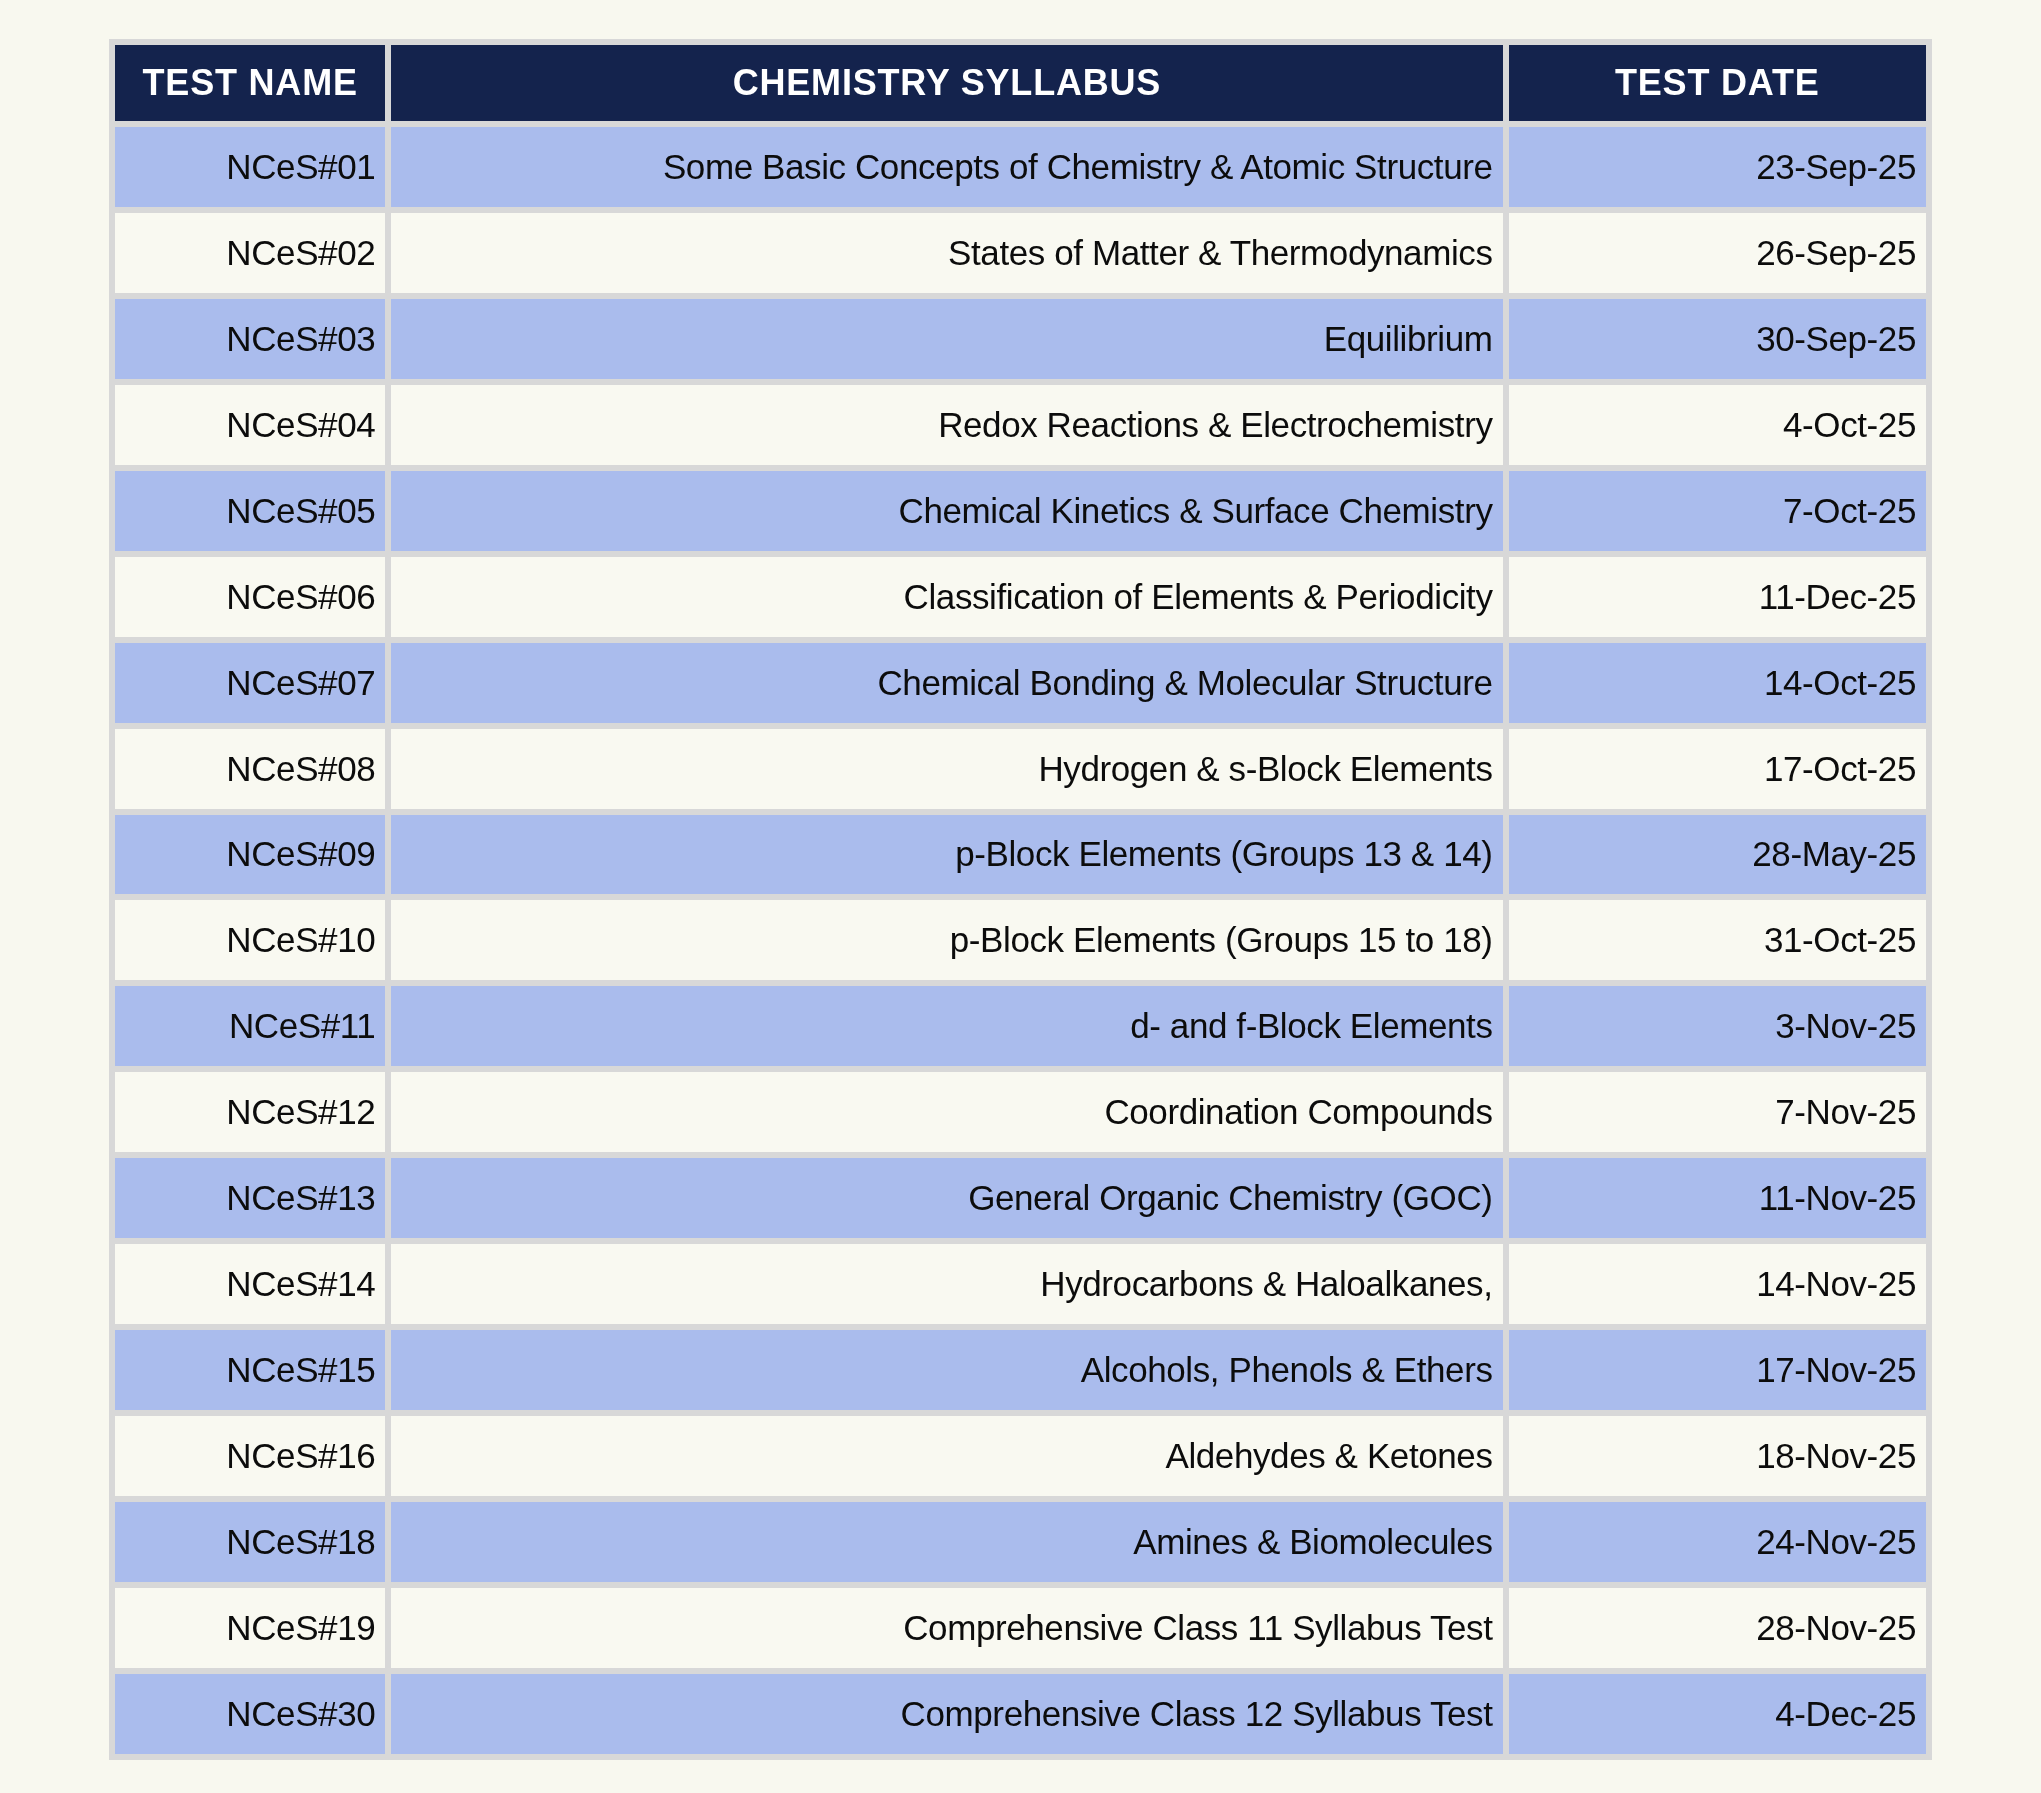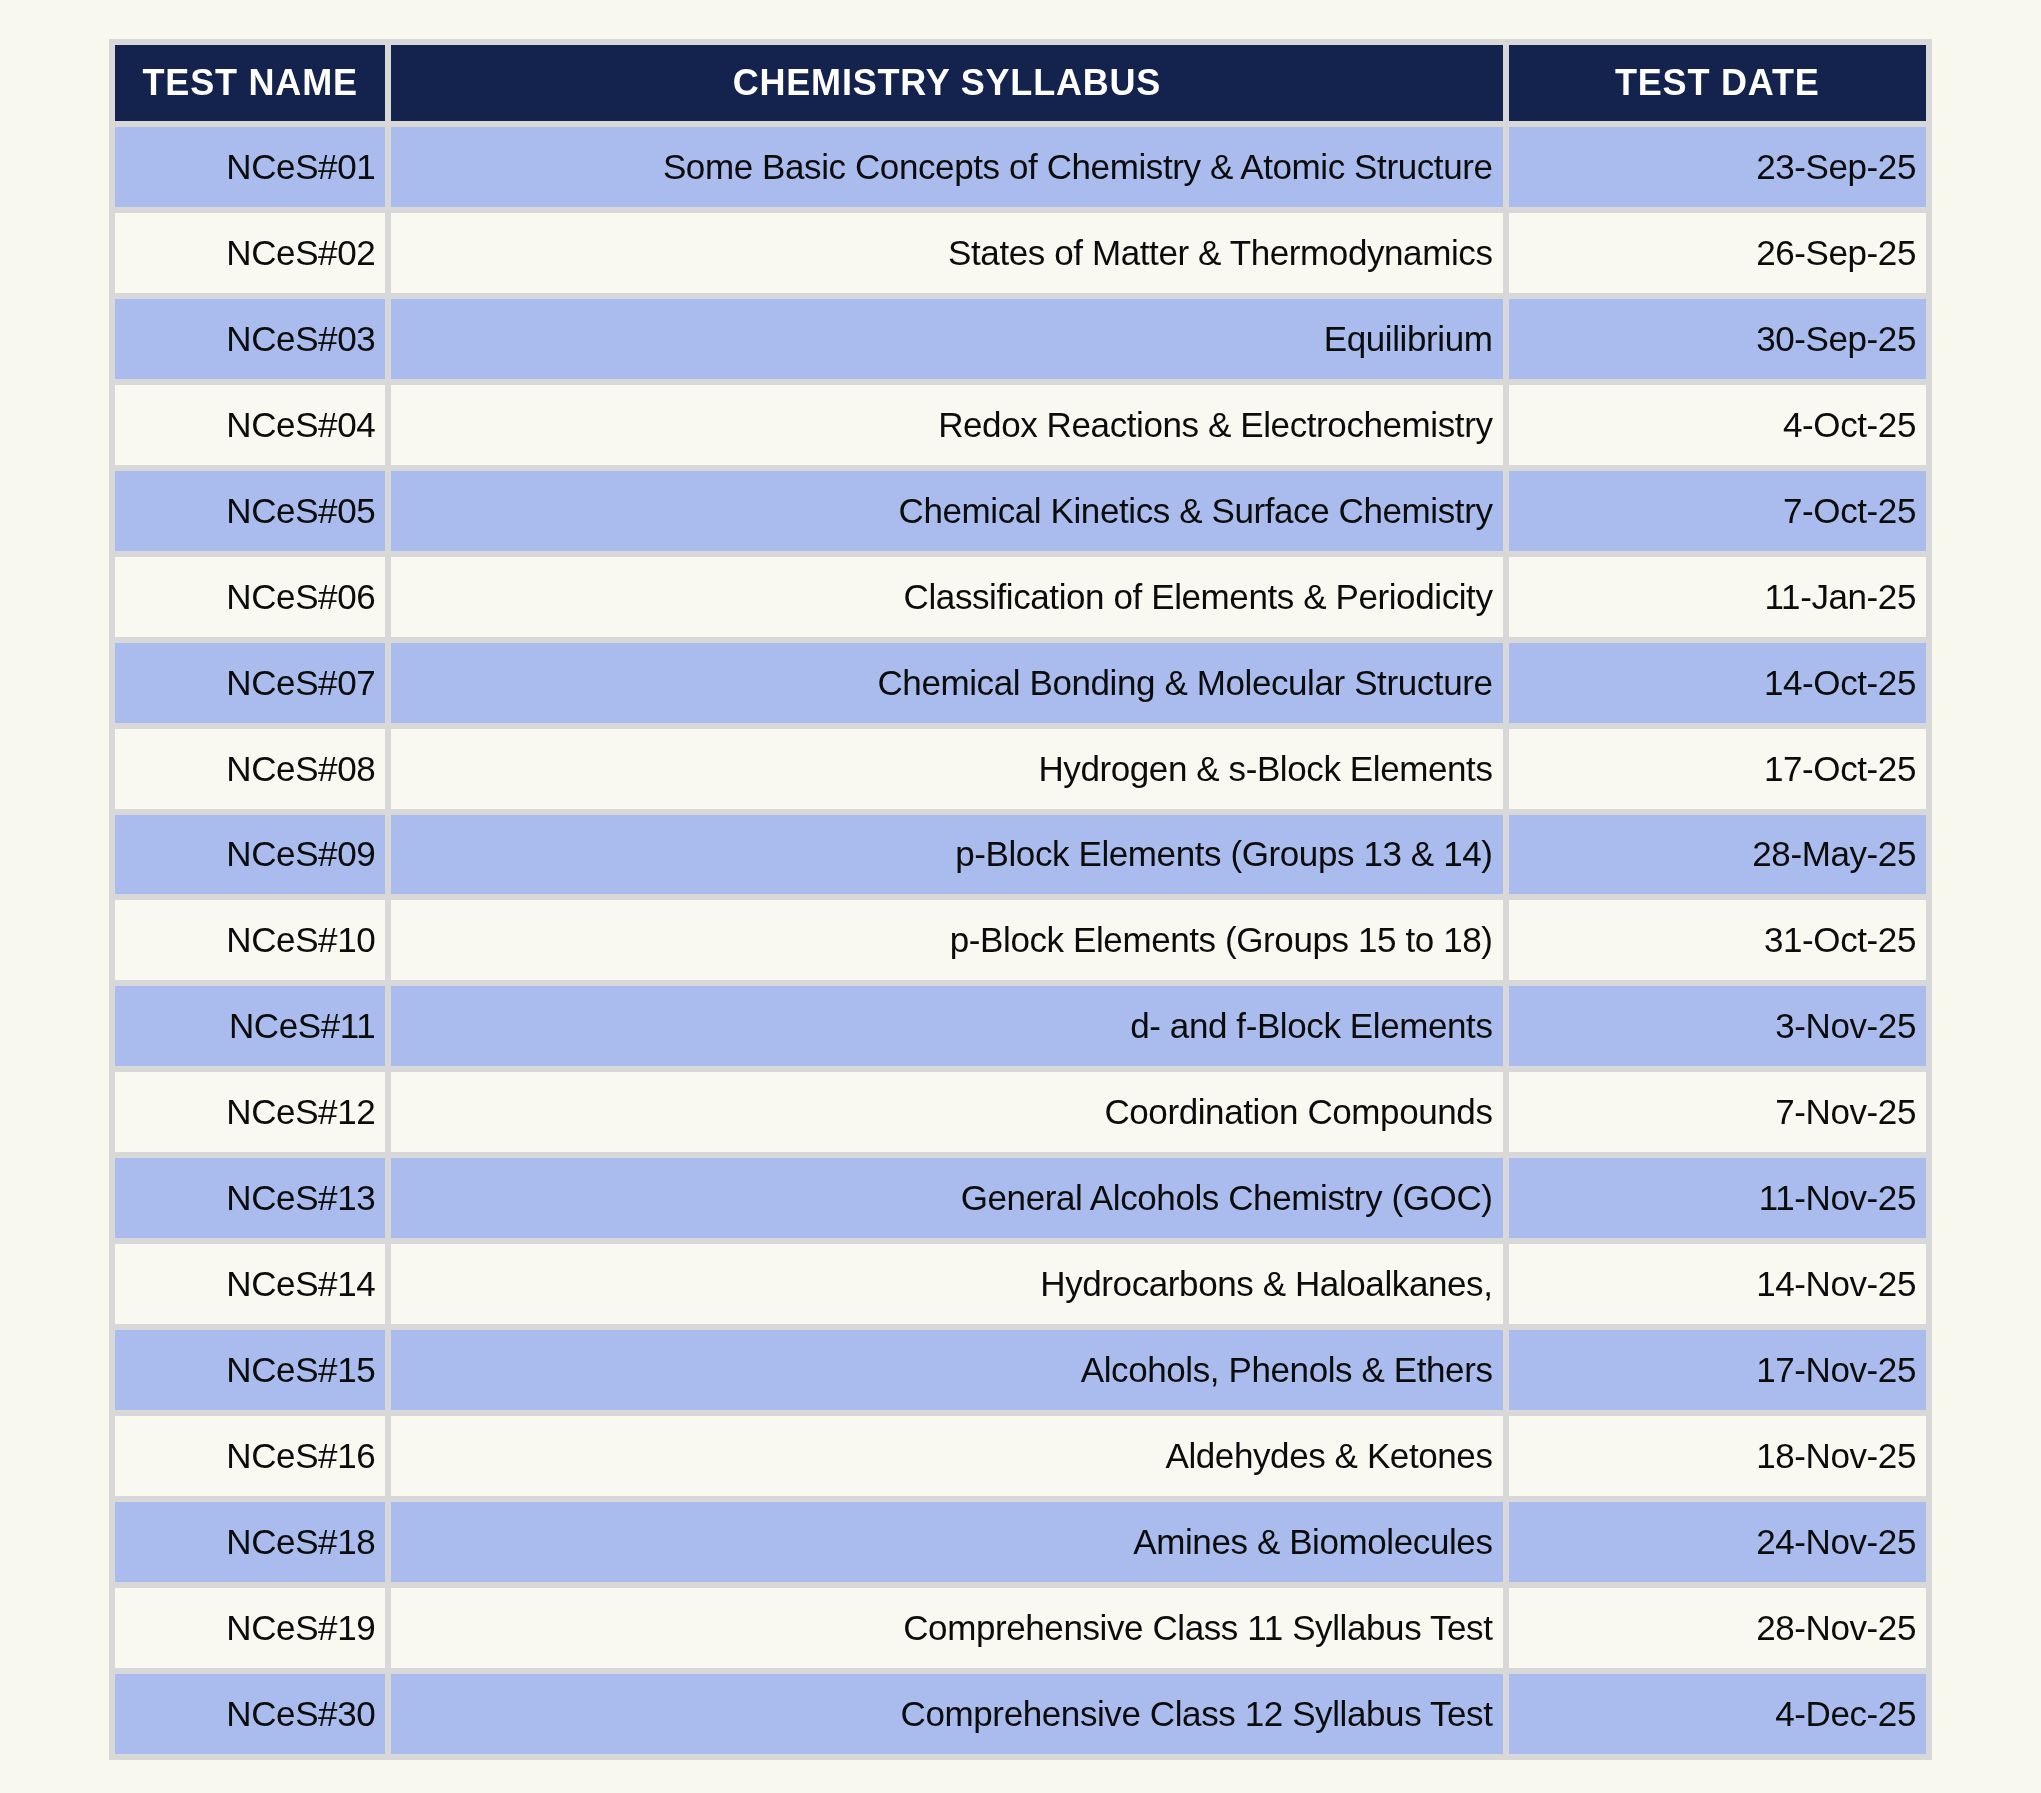--- a/index.html
+++ b/index.html
@@ -106,21 +106,21 @@
 
   <tr>
     <td>NCeS#05</td>
     <td>Chemical Kinetics &amp; Surface Chemistry</td>
     <td>7-Oct-25</td>
   </tr>
 
   <tr>
     <td>NCeS#06</td>
     <td>Classification of Elements &amp; Periodicity</td>
-    <td>11-Jan-25</td>
+    <td>11-Dec-25</td>
   </tr>
 
   <tr>
     <td>NCeS#07</td>
     <td>Chemical Bonding &amp; Molecular Structure</td>
     <td>14-Oct-25</td>
   </tr>
 
   <tr>
     <td>NCeS#08</td>
@@ -147,21 +147,21 @@
   </tr>
 
   <tr>
     <td>NCeS#12</td>
     <td>Coordination Compounds</td>
     <td>7-Nov-25</td>
   </tr>
 
   <tr>
     <td>NCeS#13</td>
-    <td>General Alcohols Chemistry (GOC)</td>
+    <td>General Organic Chemistry (GOC)</td>
     <td>11-Nov-25</td>
   </tr>
 
   <tr>
     <td>NCeS#14</td>
     <td>Hydrocarbons &amp; Haloalkanes,</td>
     <td>14-Nov-25</td>
   </tr>
 
   <tr>

